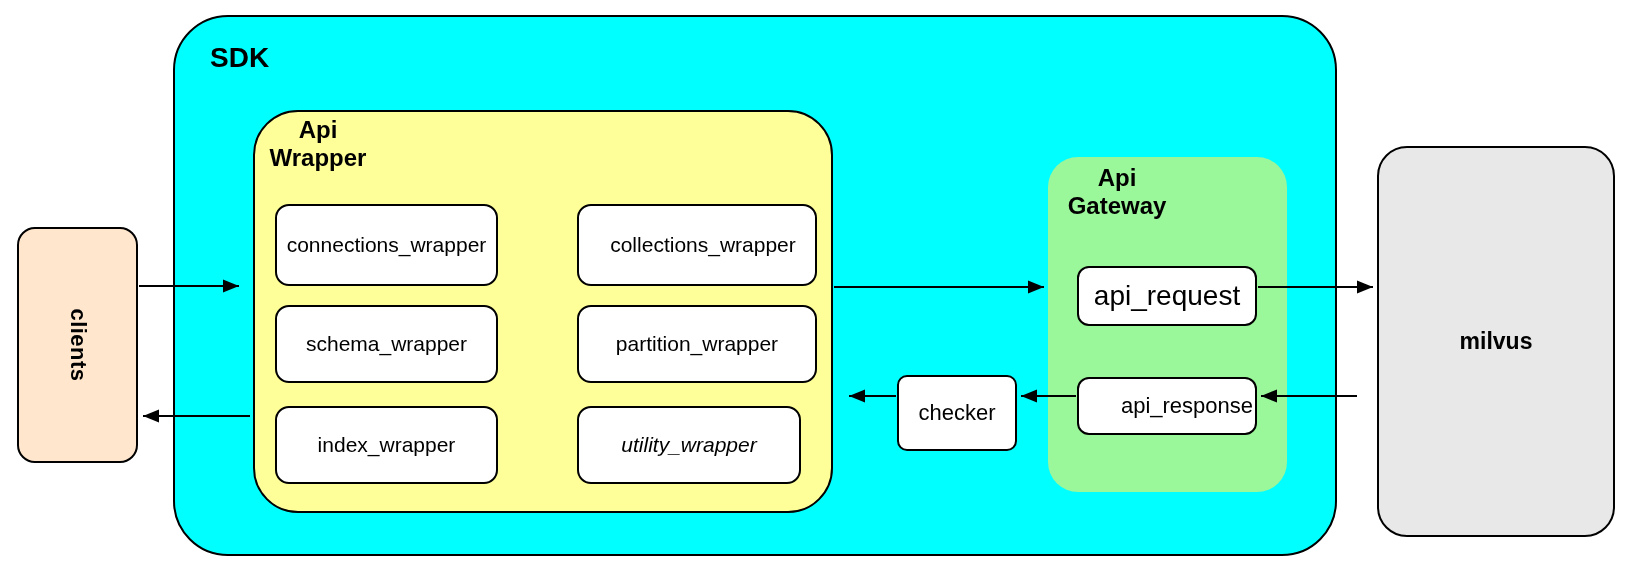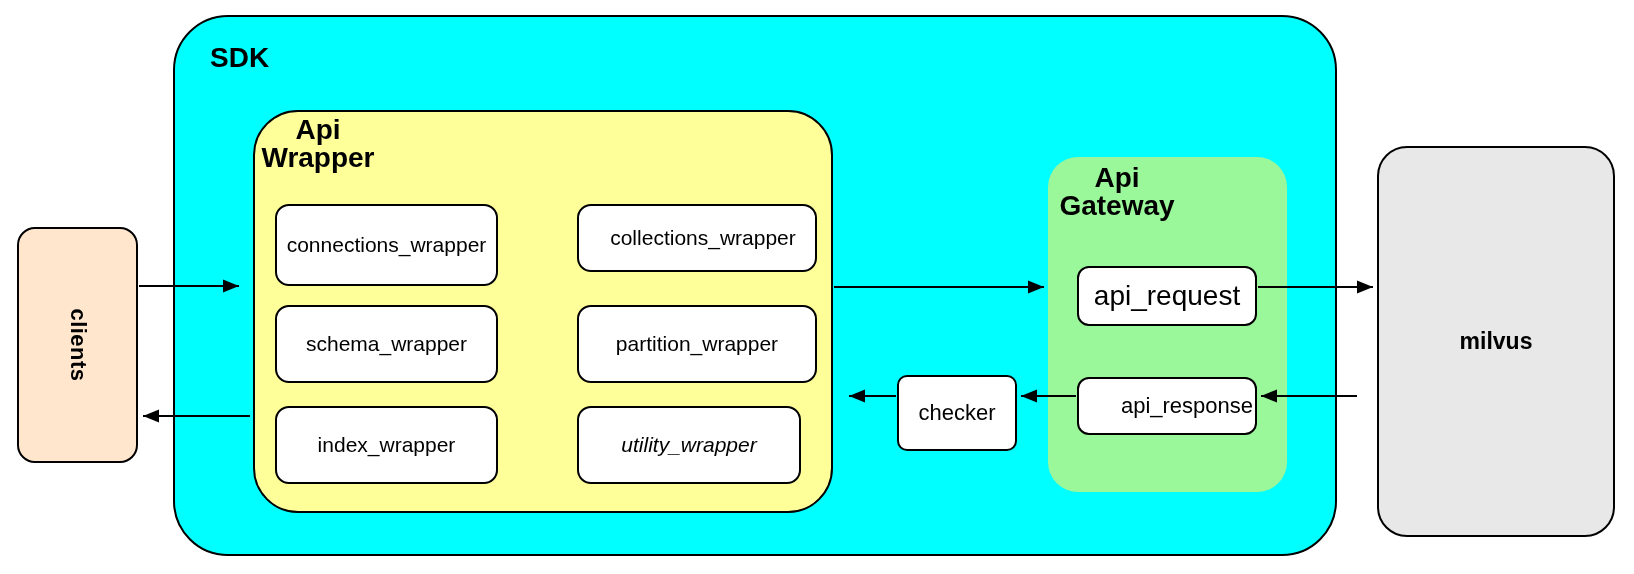--- a/index.html
+++ b/index.html
@@ -59,39 +59,39 @@
     font-weight: bold; font-size: 23px;
   }
 
   
   .sdk-label {
     left: 210px; top: 42px;
     font-weight: bold; font-size: 28px;
   }
   .two-line-label {
     text-align: center;
-    font-weight: bold; font-size: 28px;
+    font-weight: bold; font-size: 24px;
     line-height: 28px;
   }
   .two-line-label span { display: block; }
   .wrapper-label { left: 233px; top: 116px; width: 170px; }
   .gateway-label { left: 1037px; top: 164px; width: 160px; }
 
   
   .node {
     background: var(--c-node_fill, #FFFFFF);
     border: 2px solid var(--c-border, #000);
     border-radius: 14px;
     display: flex; align-items: center; justify-content: center;
     font-size: 21px;
     white-space: nowrap;
     margin-top: 9px;
   }
   .n-connections { left: 275px; top: 195px; width: 223px; height: 82px; }
-  .n-collections { left: 577px; top: 195px; width: 240px; height: 68px; padding-left: 12px; }
+  .n-collections { left: 577px; top: 195px; width: 240px; height: 82px; padding-left: 12px; }
   .n-schema     { left: 275px; top: 296px; width: 223px; height: 78px; }
   .n-partition  { left: 577px; top: 296px; width: 240px; height: 78px; }
   .n-index      { left: 275px; top: 397px; width: 223px; height: 78px; }
   .n-utility    { left: 577px; top: 397px; width: 224px; height: 78px; font-style: italic; }
 
   .n-checker    { left: 897px;  top: 366px; width: 120px; height: 76px; border-radius: 10px; font-size: 22px; }
   .n-request    { left: 1077px; top: 257px; width: 180px; height: 60px; border-radius: 12px; font-size: 28px; }
   .n-response   { left: 1077px; top: 368px; width: 180px; height: 58px; border-radius: 12px; font-size: 22px; padding-left: 40px; }
 
   .arrows { left: 0; top: 0; pointer-events: none; }

